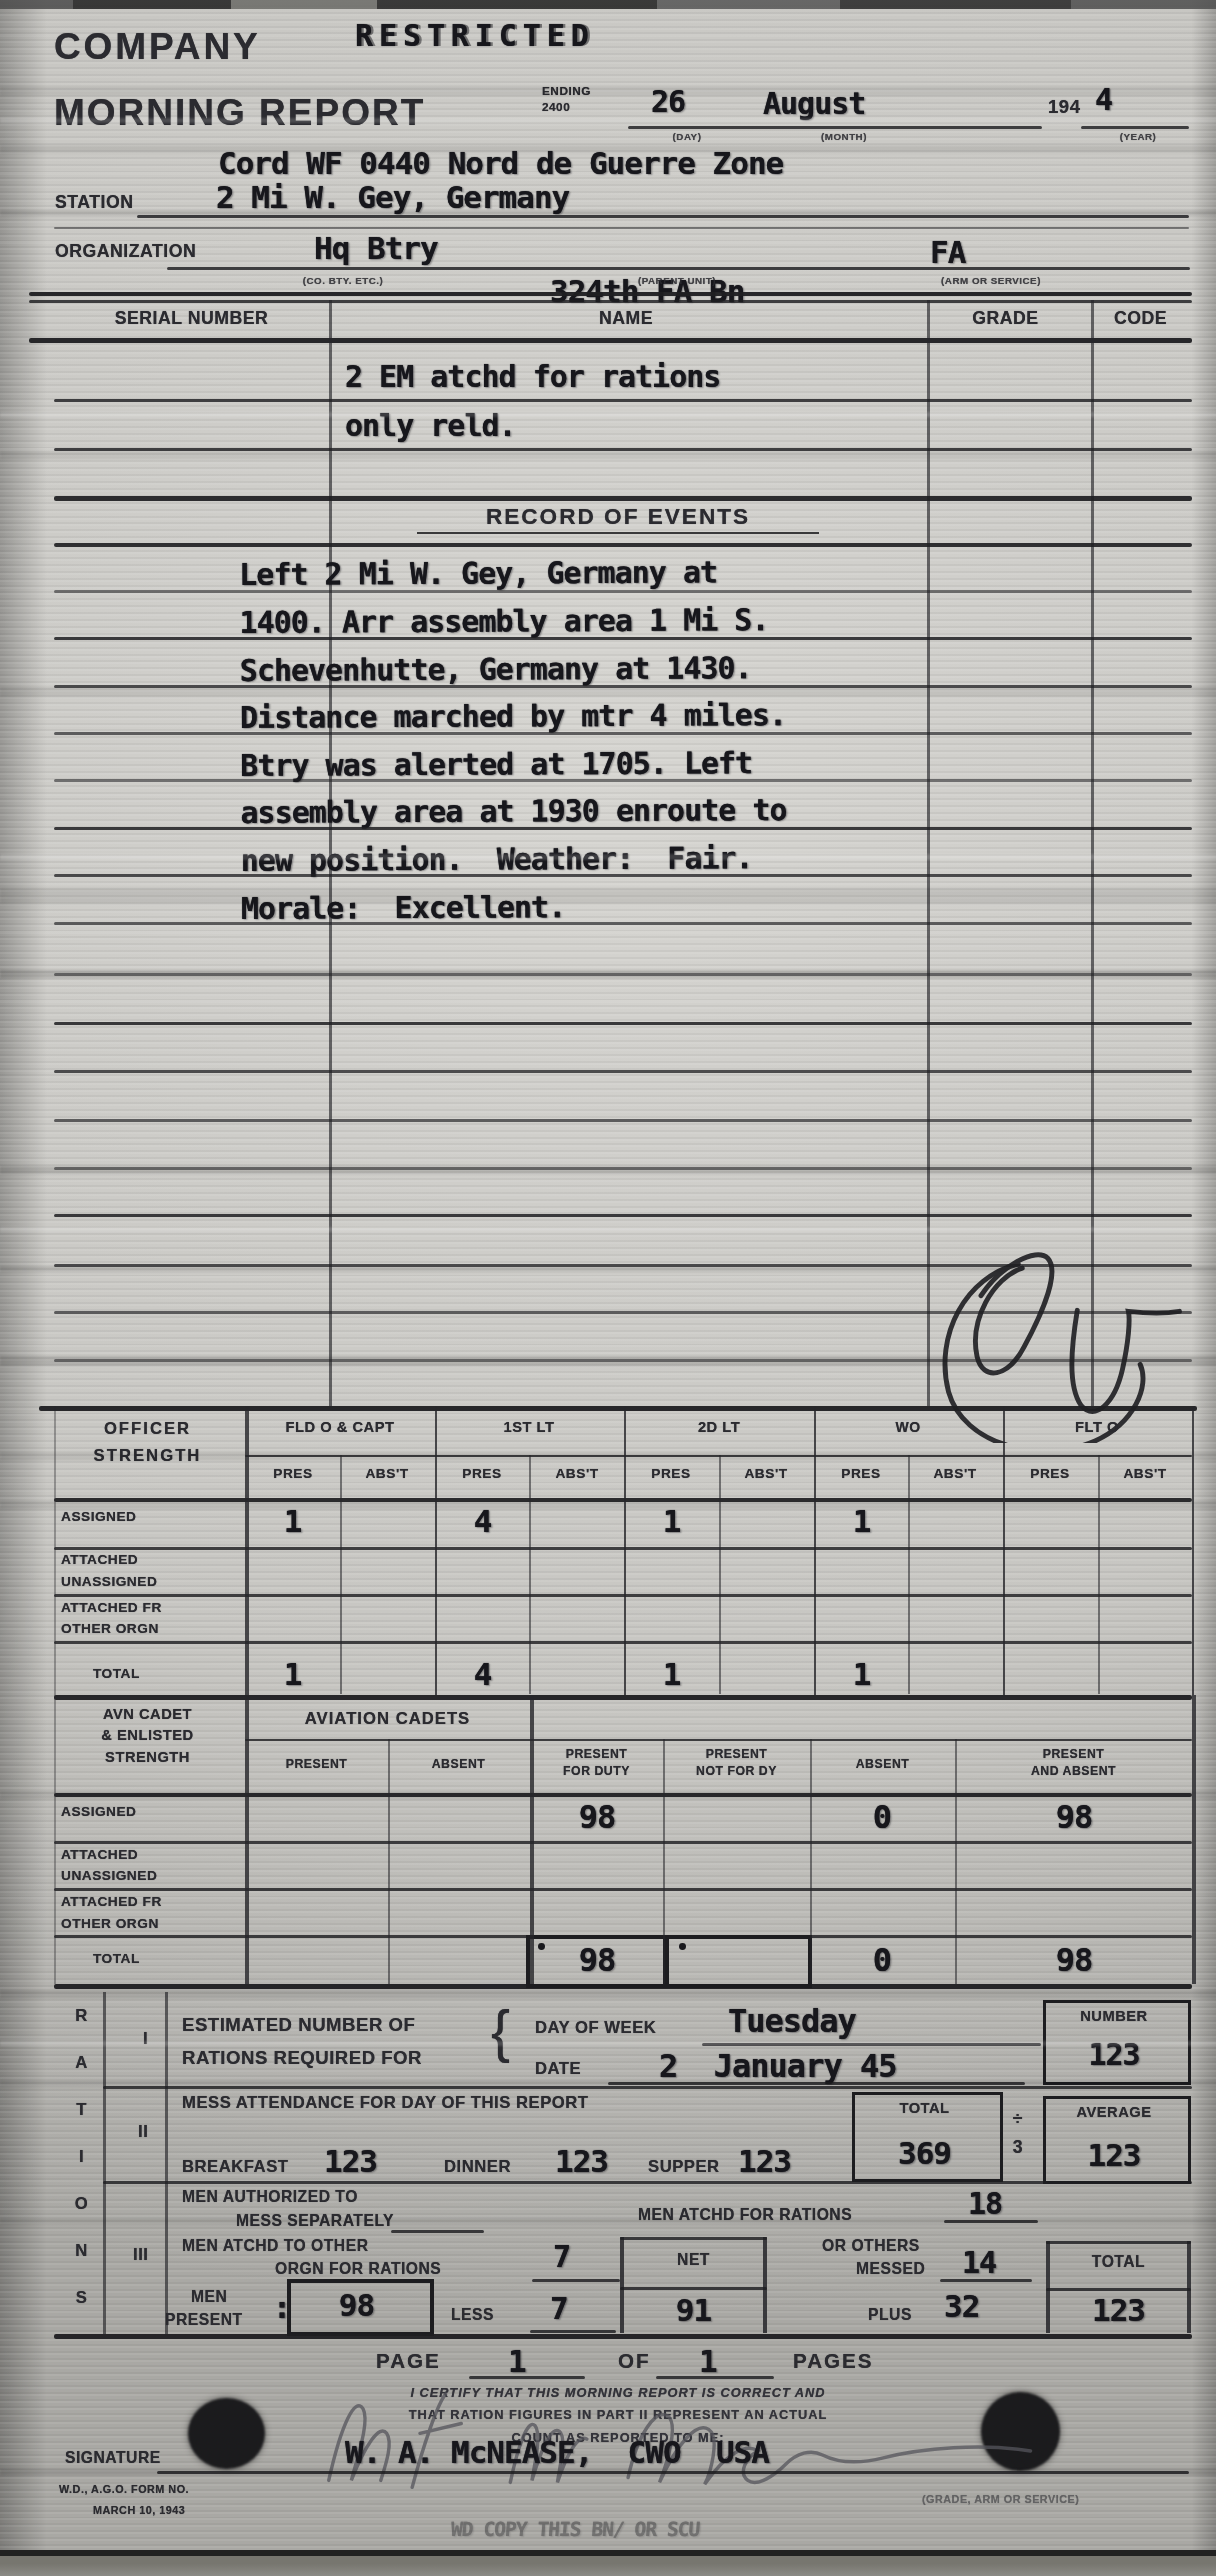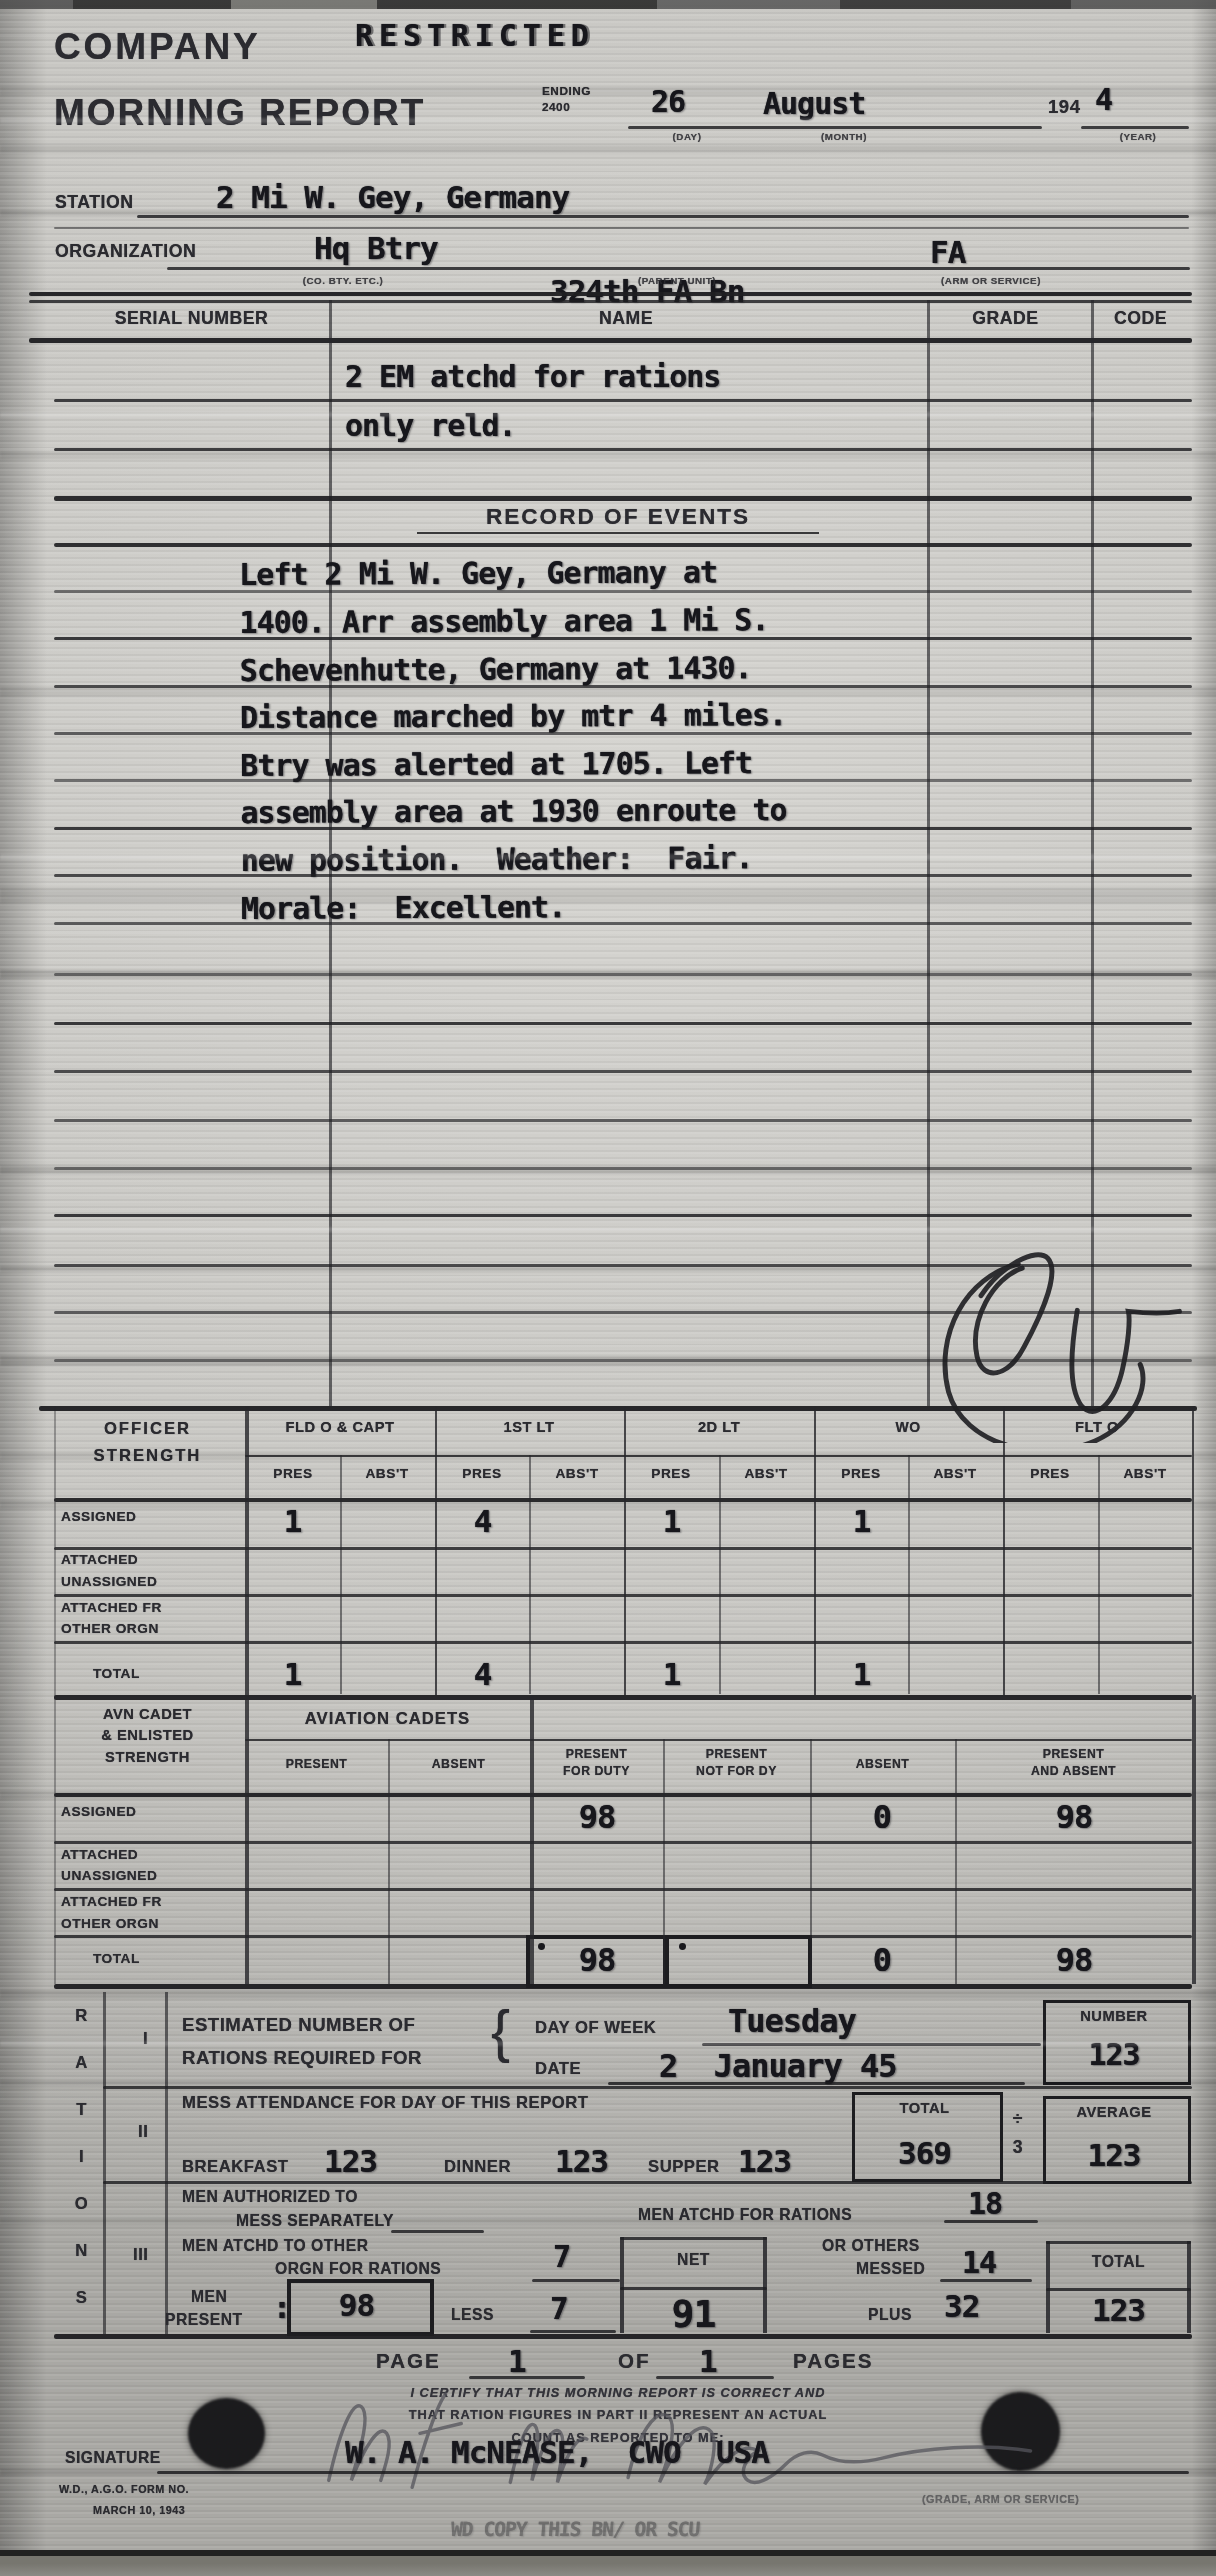--- a/index.html
+++ b/index.html
@@ -47,20 +47,21 @@
   <div class="abs typed" style="left:651px;top:84px;font-size:30px;">26</div>
   <div class="abs typed" style="left:763px;top:86px;font-size:30px;">August</div>
   <div class="abs printed" style="left:1048px;top:96px;font-size:18.6px;">194</div>
   <div class="abs typed" style="left:1095px;top:82px;font-size:30px;">4</div>
   <div class="rule" style="left:628px;top:126px;width:414px;height:2.9px;"></div>
   <div class="rule" style="left:1081px;top:126px;width:108px;height:2.9px;"></div>
   <div class="abs printed sub ctr" style="left:643px;top:131px;width:88px;">(DAY)</div>
   <div class="abs printed sub ctr" style="left:795px;top:131px;width:98px;">(MONTH)</div>
   <div class="abs printed sub ctr" style="left:1089px;top:131px;width:98px;">(YEAR)</div>
 
+  <div class="abs typed" style="left:218px;top:145px;font-size:31px;">Cord WF 0440 Nord de Guerre Zone</div>
 
   <div class="abs printed" style="left:55px;top:192px;font-size:17.7px;">STATION</div>
   <div class="abs typed" style="left:216px;top:179px;font-size:31px;">2 Mi W. Gey, Germany</div>
   <div class="rule" style="left:137px;top:215px;width:1052px;height:2.9px;"></div>
   <div class="rule" style="left:54px;top:227px;width:1135px;height:2px;opacity:.5;"></div>
 
   <div class="abs printed" style="left:55px;top:241px;font-size:17.7px;">ORGANIZATION</div>
   <div class="abs typed" style="left:314px;top:230px;font-size:31px;">Hq Btry</div>
   <div class="abs typed" style="left:550px;top:226px;font-size:31px;margin-top:47px;">324th FA Bn</div>
   <div class="abs typed" style="left:930px;top:234px;font-size:31px;">FA</div>
@@ -184,21 +185,21 @@
   <div class="abs printed" style="left:182px;top:2237px;font-size:15.7px;">MEN ATCHD TO OTHER</div>
   <div class="abs printed" style="left:275px;top:2260px;font-size:15.7px;">ORGN FOR RATIONS</div>
   <div class="abs typed" style="left:553px;top:2239px;font-size:30px;">7</div>
   <div class="rule" style="left:532px;top:2279px;width:88px;height:2.9px;"></div>
 
   <div class="vline" style="left:620px;top:2237px;width:3.9px;height:96px;opacity:.85;"></div>
   <div class="vline" style="left:763px;top:2237px;width:3.9px;height:96px;opacity:.85;"></div>
   <div class="rule" style="left:620px;top:2237px;width:147px;height:2.9px;"></div>
   <div class="rule" style="left:620px;top:2287px;width:147px;height:2.9px;"></div>
   <div class="abs printed ctr" style="left:620px;top:2251px;width:147px;font-size:15.7px;">NET</div>
-  <div class="abs typed ctr" style="left:620px;top:2292px;width:147px;font-size:38px;">91</div>
+  <div class="abs typed ctr" style="left:620px;top:2292px;width:147px;font-size:31px;">91</div>
   <div class="abs printed" style="left:822px;top:2237px;font-size:15.7px;">OR OTHERS</div>
   <div class="abs printed" style="left:856px;top:2260px;font-size:15.7px;">MESSED</div>
   <div class="abs typed" style="left:962px;top:2245px;font-size:30px;">14</div>
   <div class="rule" style="left:940px;top:2279px;width:92px;height:2.9px;"></div>
 
   <div class="vline" style="left:1046px;top:2241px;width:3.9px;height:92px;opacity:.85;"></div>
   <div class="vline" style="left:1187px;top:2241px;width:3.9px;height:92px;opacity:.85;"></div>
   <div class="rule" style="left:1046px;top:2241px;width:145px;height:2.9px;"></div>
   <div class="rule" style="left:1046px;top:2288px;width:145px;height:2.9px;"></div>
   <div class="abs printed ctr" style="left:1046px;top:2253px;width:145px;font-size:15.7px;">TOTAL</div>

